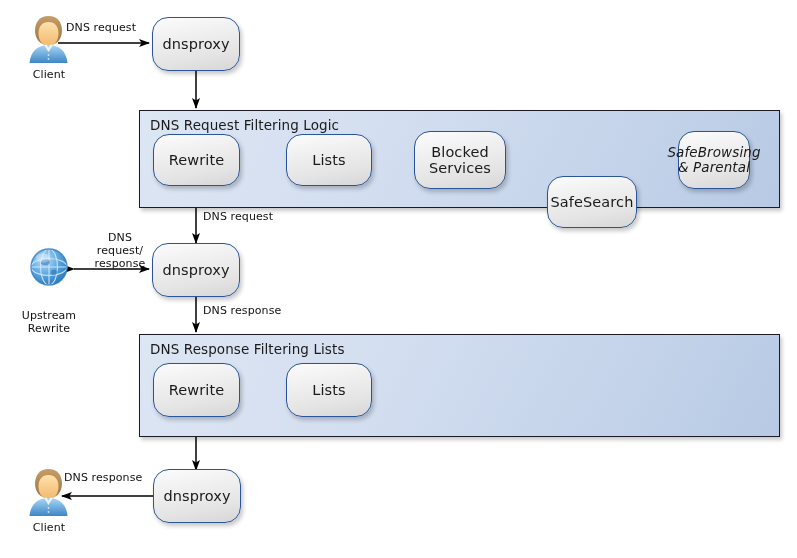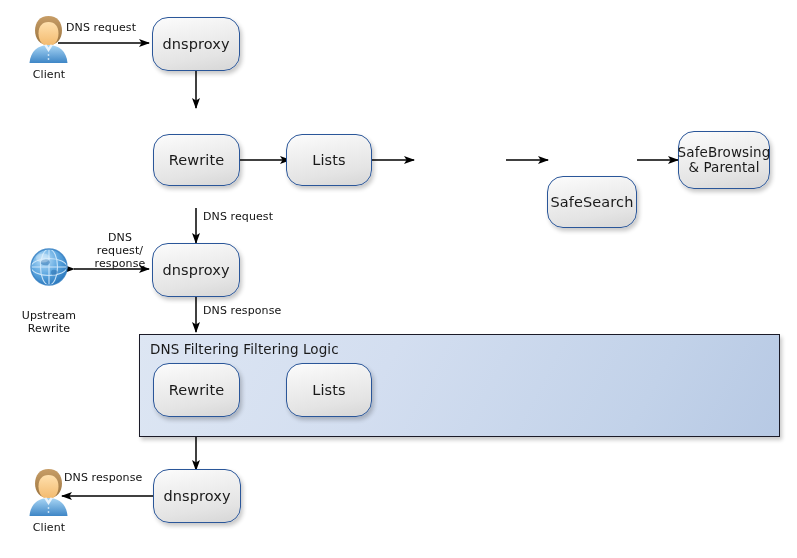--- a/index.html
+++ b/index.html
@@ -139,25 +139,30 @@
       <circle cx="23.5" cy="42" r="0.9" fill="#cfe6f7"></circle>
       <circle cx="23.5" cy="46" r="0.9" fill="#cfe6f7"></circle>
     </svg>
   </div>
   <div class="label" style="left:26px; top:69px; width:46px; text-align:center;">Client</div>
 
   <div class="label" style="left:66px; top:22px;">DNS request</div>
 
   <div class="node" style="left:152px; top:17px; width:88px; height:54px;">dnsproxy</div>
 
+  <div class="group" style="left:139px; top:110px; width:641px; height:98px;">
+    <div class="group-title">DNS Request Filtering Logic</div>
+  </div>
 
   <div class="node" style="left:153px; top:134px; width:87px; height:52px;">Rewrite</div>
   <div class="node" style="left:286px; top:134px; width:86px; height:52px;">Lists</div>
+  <div class="node" style="left:414px; top:131px; width:92px; height:58px;">Blocked
+Services</div>
   <div class="node" style="left:547px; top:134px; width:90px; height:52px;margin-top:42px;">SafeSearch</div>
-  <div class="node" style="left:678px; top:131px; width:92px; height:58px; font-size:13.5px;">SafeBrowsing
+  <div class="node" style="left:678px; top:131px; width:72px; height:58px; font-size:13.5px;font-style:italic;">SafeBrowsing
 &amp; Parental</div>
 
   <div class="label" style="left:203px; top:211px;">DNS request</div>
 
   <div class="icon-wrap" style="left:25px; top:243px; width:48px; height:48px;">
     <svg width="48" height="48" viewBox="0 0 48 48" xmlns="http://www.w3.org/2000/svg">
       <defs>
         <radialGradient id="globeG" cx="36%" cy="30%" r="72%">
           <stop offset="0%" stop-color="#bfe2fb"></stop>
           <stop offset="55%" stop-color="#5fa8e0"></stop>
@@ -184,21 +189,21 @@
 
   <div class="label center" style="left:78px; top:216px; width:84px;">DNS
 request/
 response</div>
 
   <div class="node" style="left:152px; top:243px; width:88px; height:54px;">dnsproxy</div>
 
   <div class="label" style="left:203px; top:305px;">DNS response</div>
 
   <div class="group" style="left:139px; top:334px; width:641px; height:103px;">
-    <div class="group-title">DNS Filtering Filtering Logic</div>
+    <div class="group-title">DNS Response Filtering Lists</div>
   </div>
 
   <div class="node" style="left:153px; top:363px; width:87px; height:54px;">Rewrite</div>
   <div class="node" style="left:286px; top:363px; width:86px; height:54px;">Lists</div>
 
   <div class="icon-wrap" style="left:25px; top:466px; width:47px; height:52px;">
     <svg width="47" height="52" viewBox="0 0 47 52" xmlns="http://www.w3.org/2000/svg">
       <path d="M23.5 3 C32 3 37 9 37 17.5 C37 26 32 32 23.5 32 C15 32 10 26 10 17.5 C10 9 15 3 23.5 3 Z" fill="url(#hairG)"></path>
       <path d="M23.5 9 C30 9 33.5 13.5 33.5 20.5 C33.5 28 29.5 33 23.5 33 C17.5 33 13.5 28 13.5 20.5 C13.5 13.5 17 9 23.5 9 Z" fill="url(#faceG)"></path>
       <path d="M23.5 32 C34 32 41.5 38 42.5 50 L4.5 50 C5.5 38 13 32 23.5 32 Z" fill="url(#shirtG)"></path>

